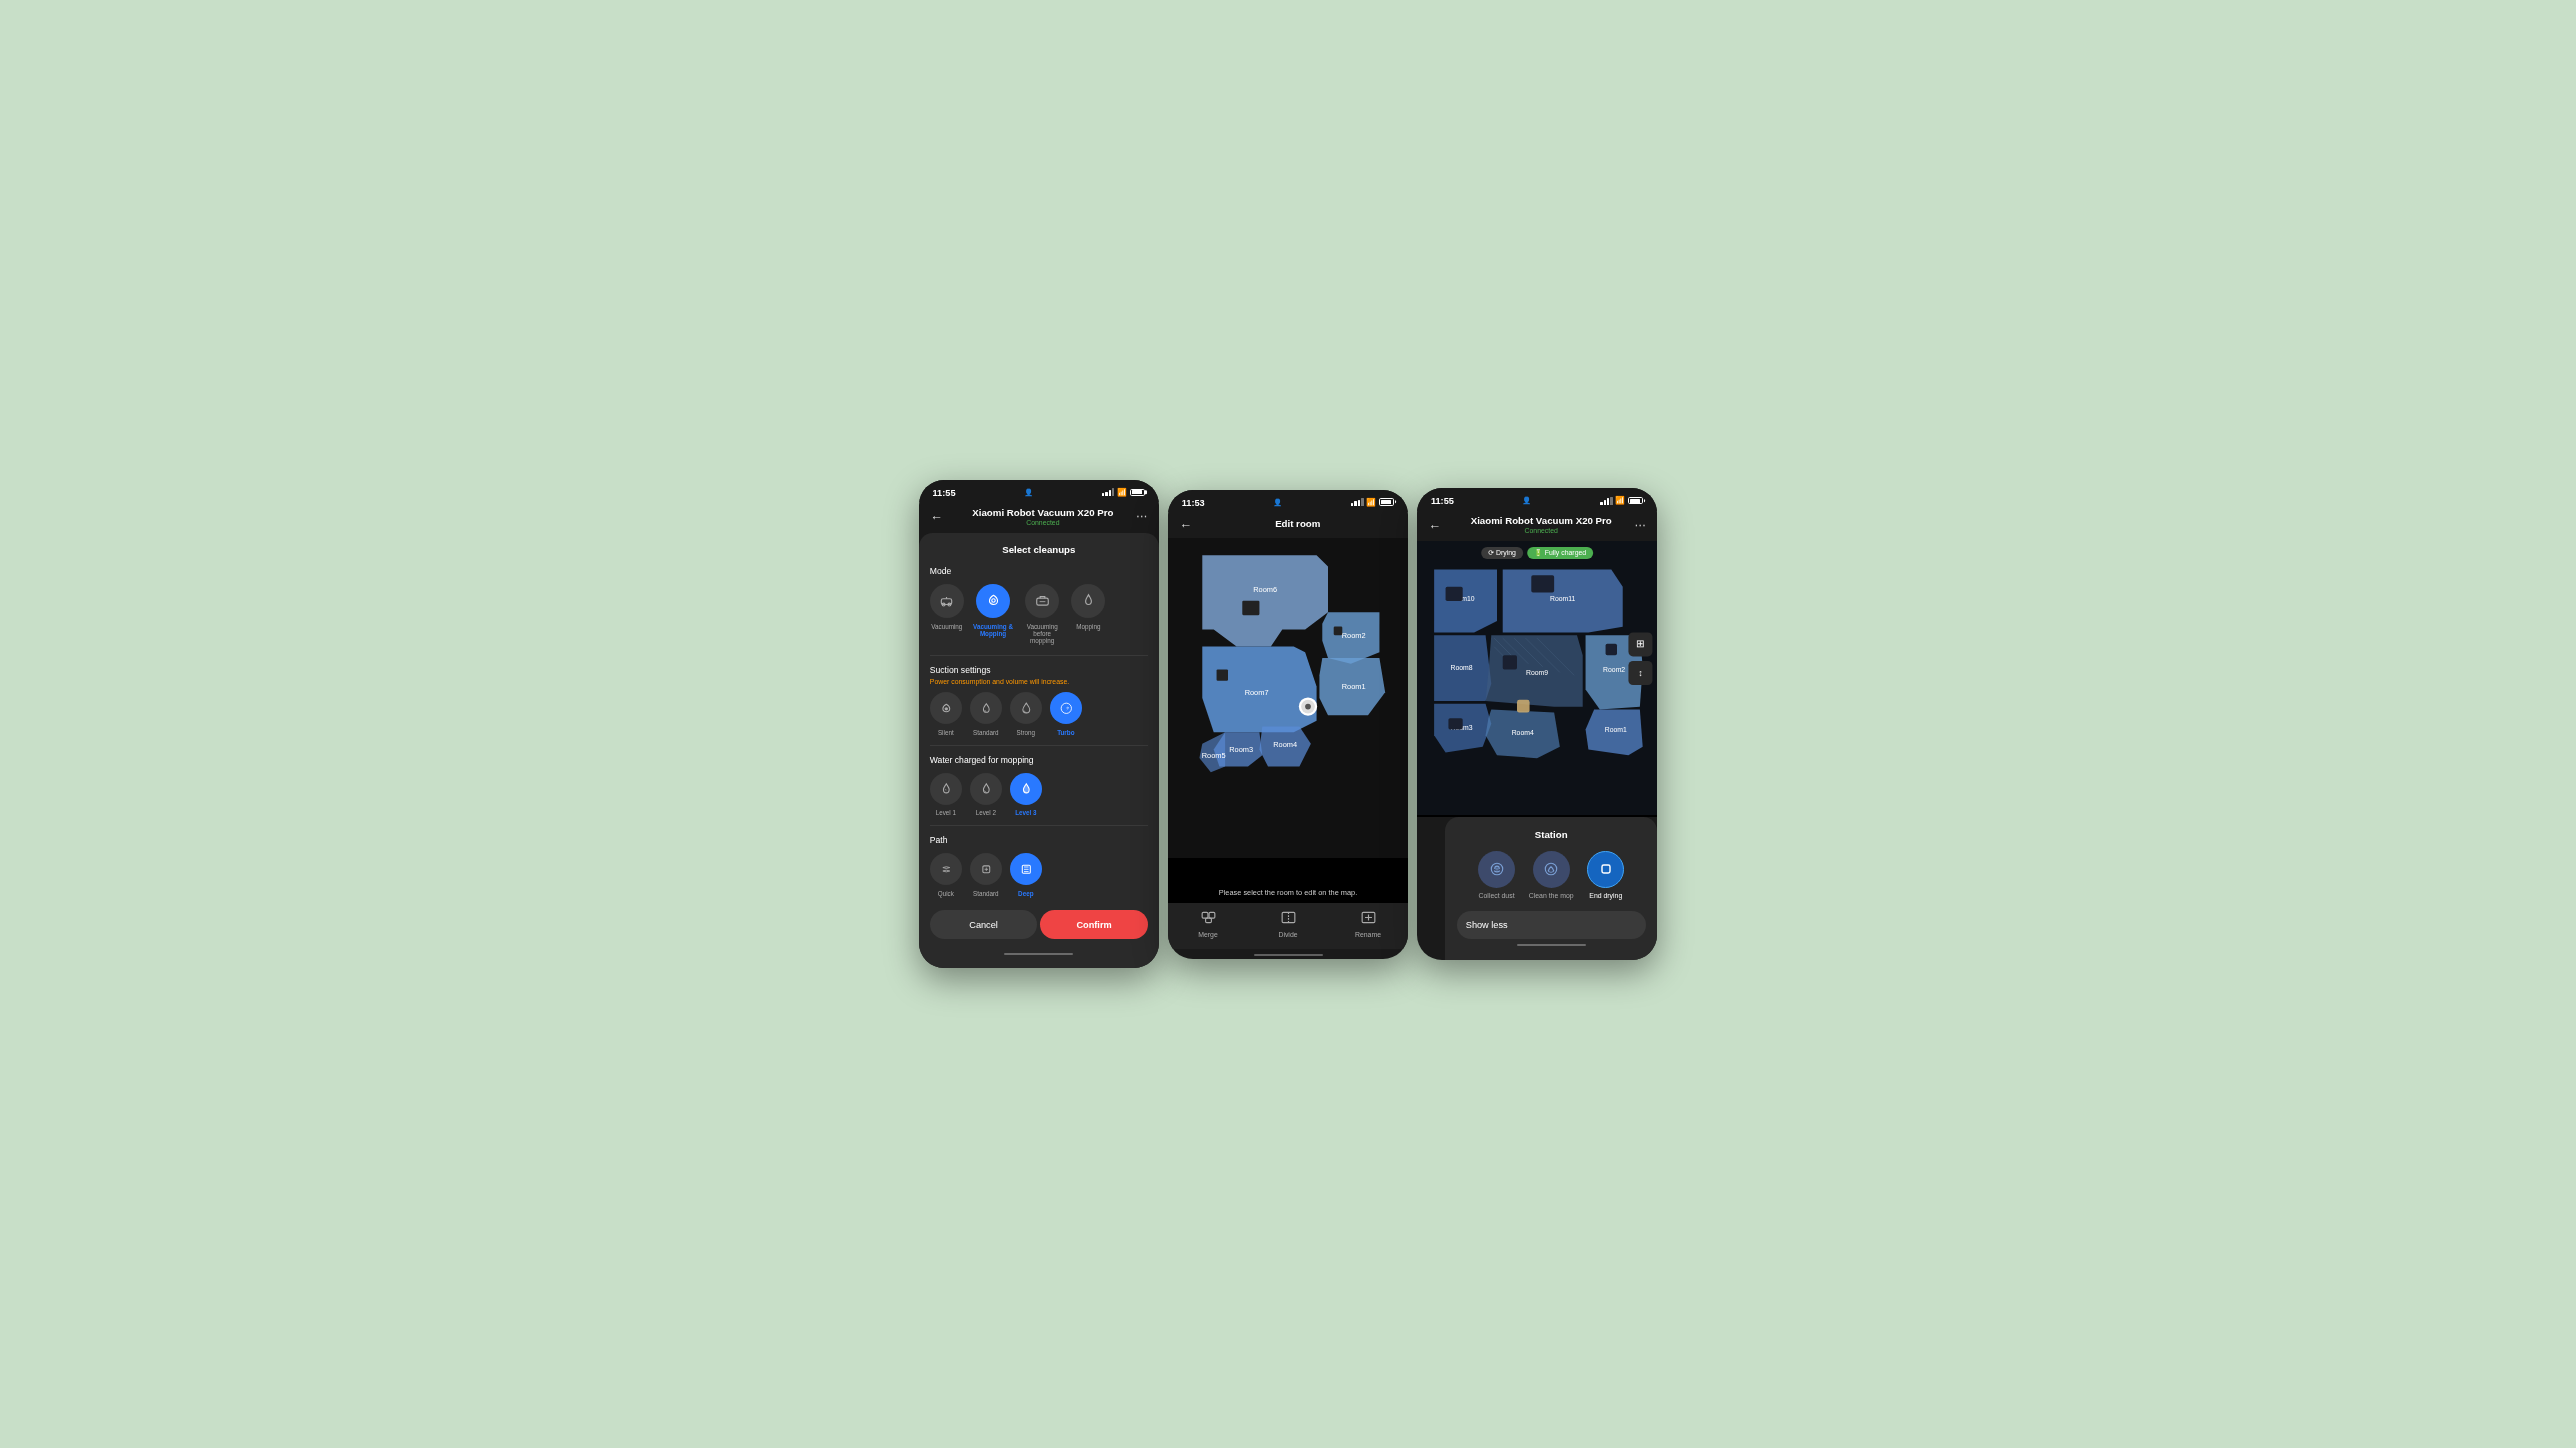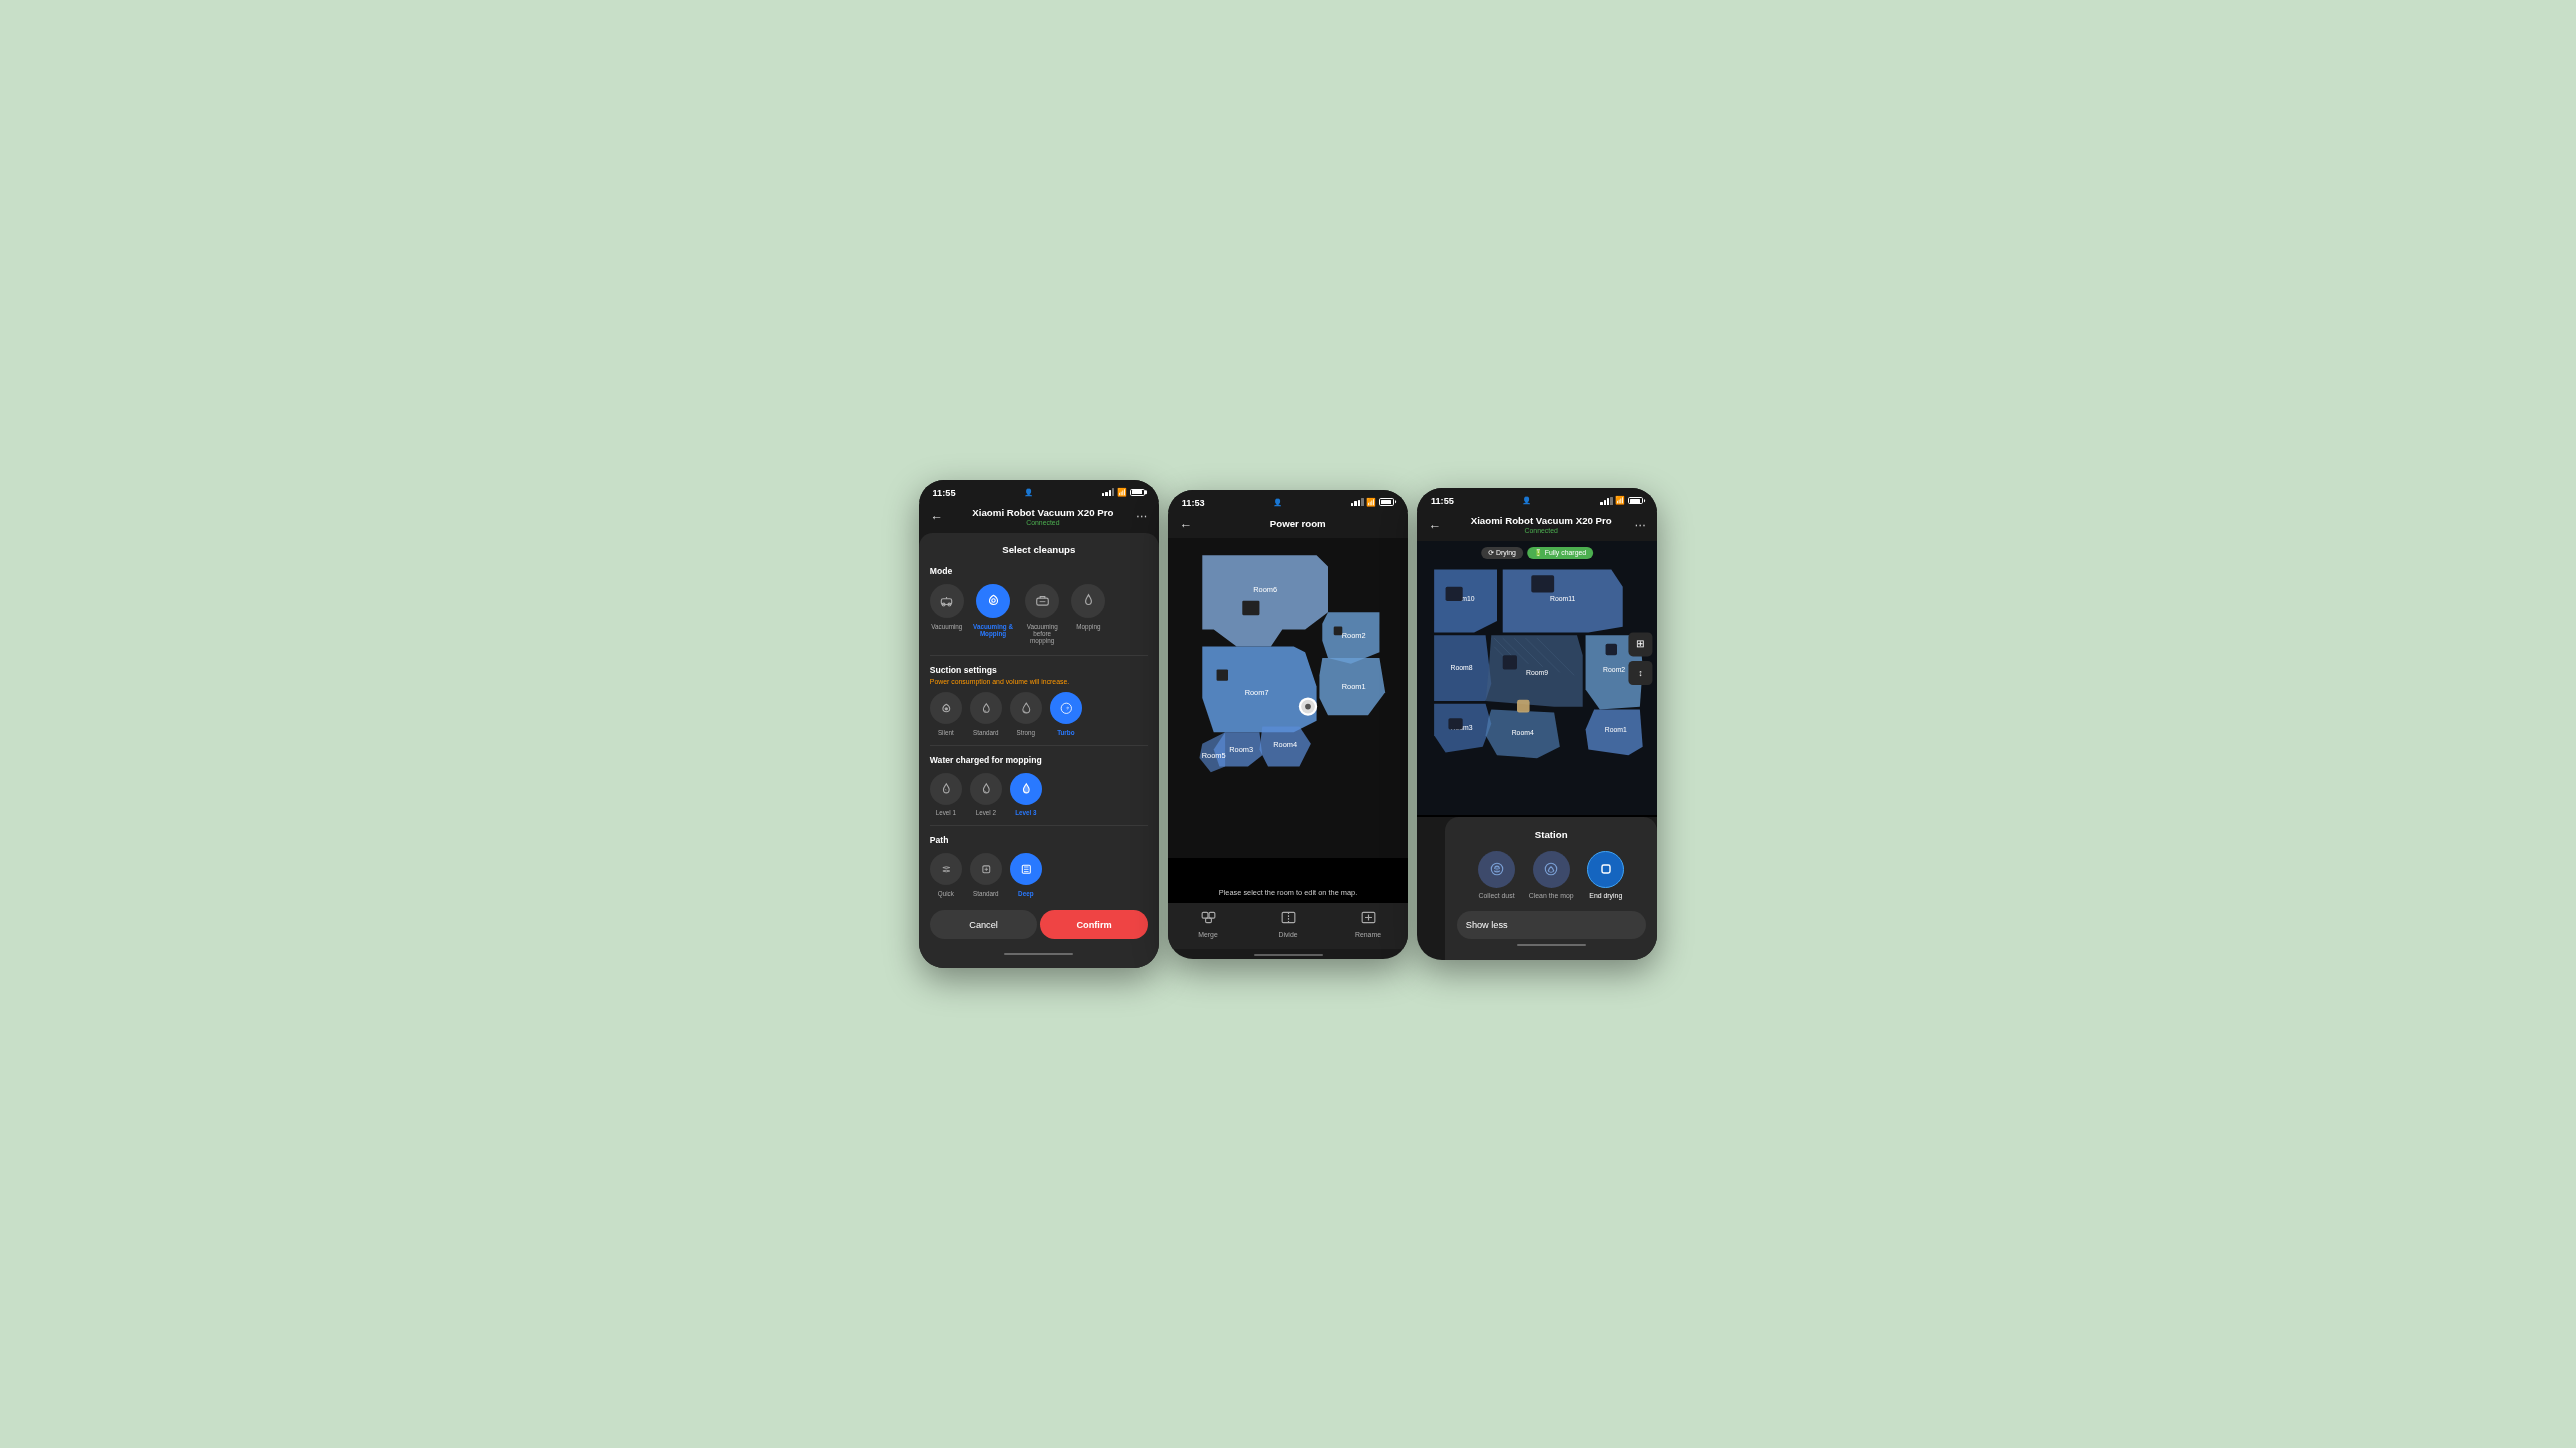--- a/index.html
+++ b/index.html
@@ -110,21 +110,21 @@
     .sheet-title {
       text-align: center;
       color: white;
       font-size: 9.7px;
       font-weight: 600;
       margin-bottom: 11.4px;
     }
     .section-label {
       color: white;
       font-size: 8.6px;
-      font-weight: 700;
+      font-weight: 400;
       margin-bottom: 8px;
     }
     .mode-grid {
       display: flex;
       gap: 9.2px;
       margin-bottom: 11.4px;
       justify-content: flex-start;
     }
     .mode-item {
       display: flex;
@@ -559,21 +559,21 @@
         <span class="wifi-icon">📶</span>
         <div class="battery">
           <div class="battery-fill"></div>
         </div>
       </div>
     </div>
 
     <div class="header">
       <span class="back-btn">←</span>
       <div class="title-area">
-        <div class="title">Power room</div>
+        <div class="title">Edit room</div>
       </div>
     </div>
 
     <div class="map-container">
       <svg width="100%" height="100%" viewBox="0 0 420 560" preserveAspectRatio="xMidYMid slice">
 
         <rect width="420" height="560" fill="#111"></rect>
 
         <polygon points="60,30 260,30 280,50 280,130 240,160 200,160 180,190 120,190 80,160 60,160" fill="#8ab4e8" opacity="0.75"></polygon>
 

